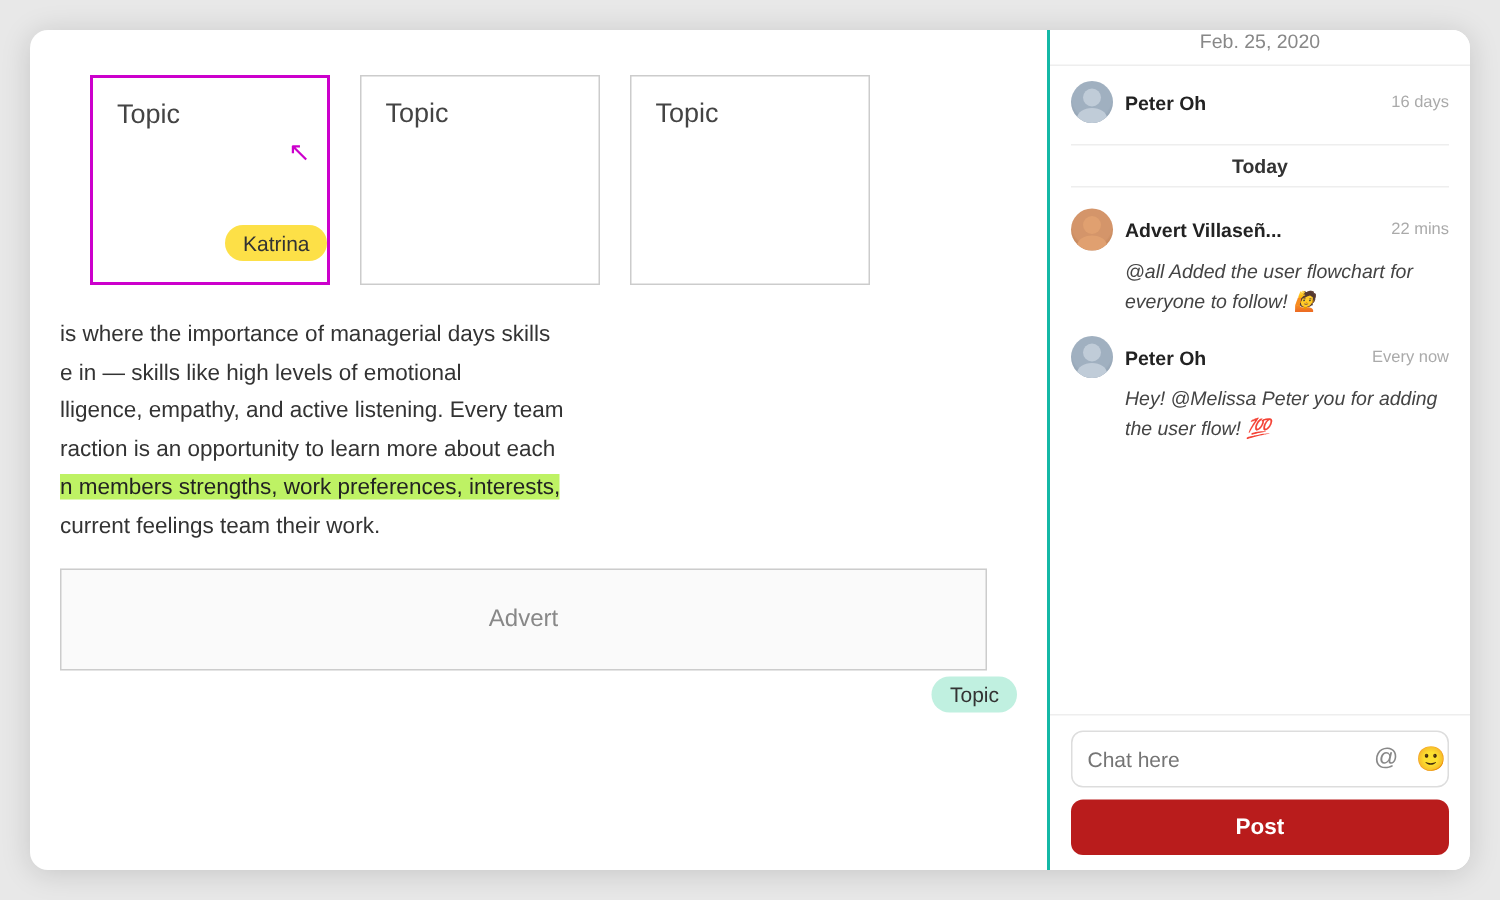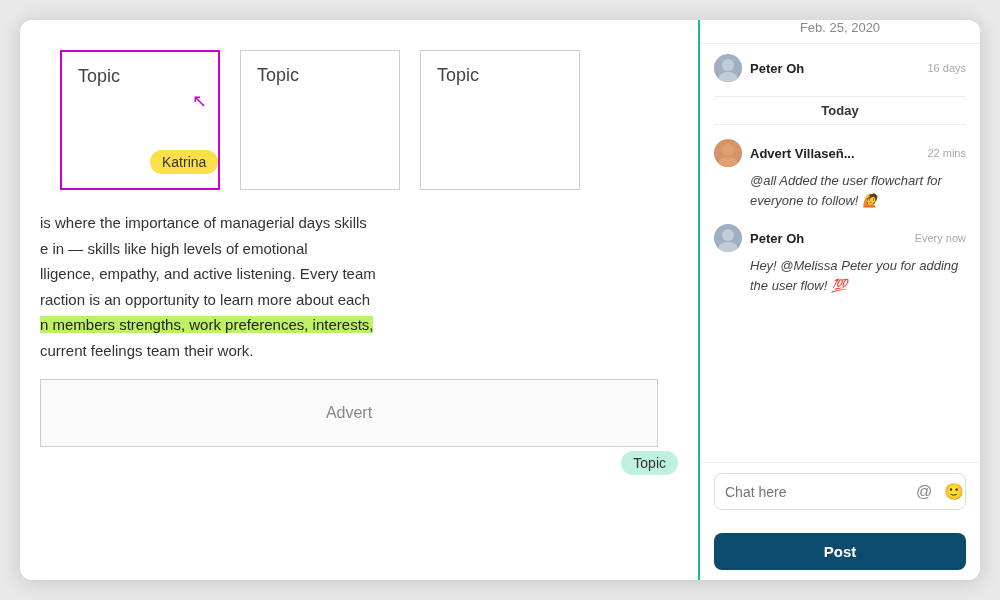--- a/index.html
+++ b/index.html
@@ -192,41 +192,41 @@
     .chat-input-area {
       padding: 10px 14px;
       border-top: 1px solid #eee;
     }
     .chat-input-row {
       display: flex;
       align-items: center;
       border: 1px solid #ddd;
       border-radius: 8px;
       padding: 8px 10px;
-      margin-bottom: 23px;
+      margin-bottom: 8px;
       gap: 8px;
     }
     .chat-input-field {
       flex: 1;
       border: none;
       outline: none;
       font-size: 14px;
       color: #aaa;
     }
     .chat-icon-btn {
       background: none;
       border: none;
       cursor: pointer;
       font-size: 16px;
       color: #888;
       padding: 0 2px;
     }
     .post-button {
       width: 100%;
-      background: #0c4a6e;
+      background: #b91c1c;
       color: white;
       border: none;
       border-radius: 8px;
       padding: 10px;
       font-size: 15px;
       font-weight: 600;
       cursor: pointer;
     }
     
     .face-peter {

